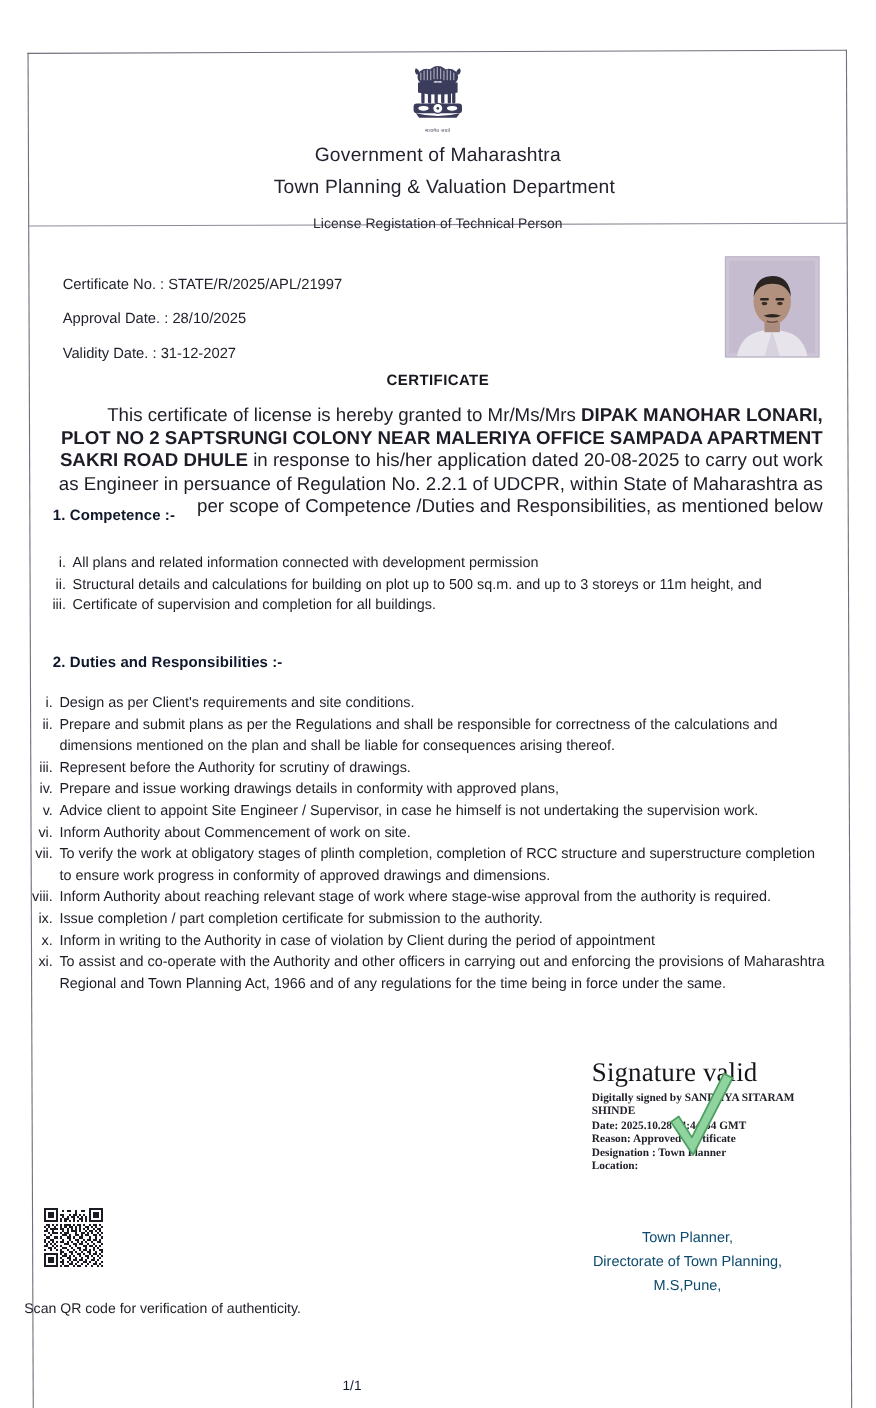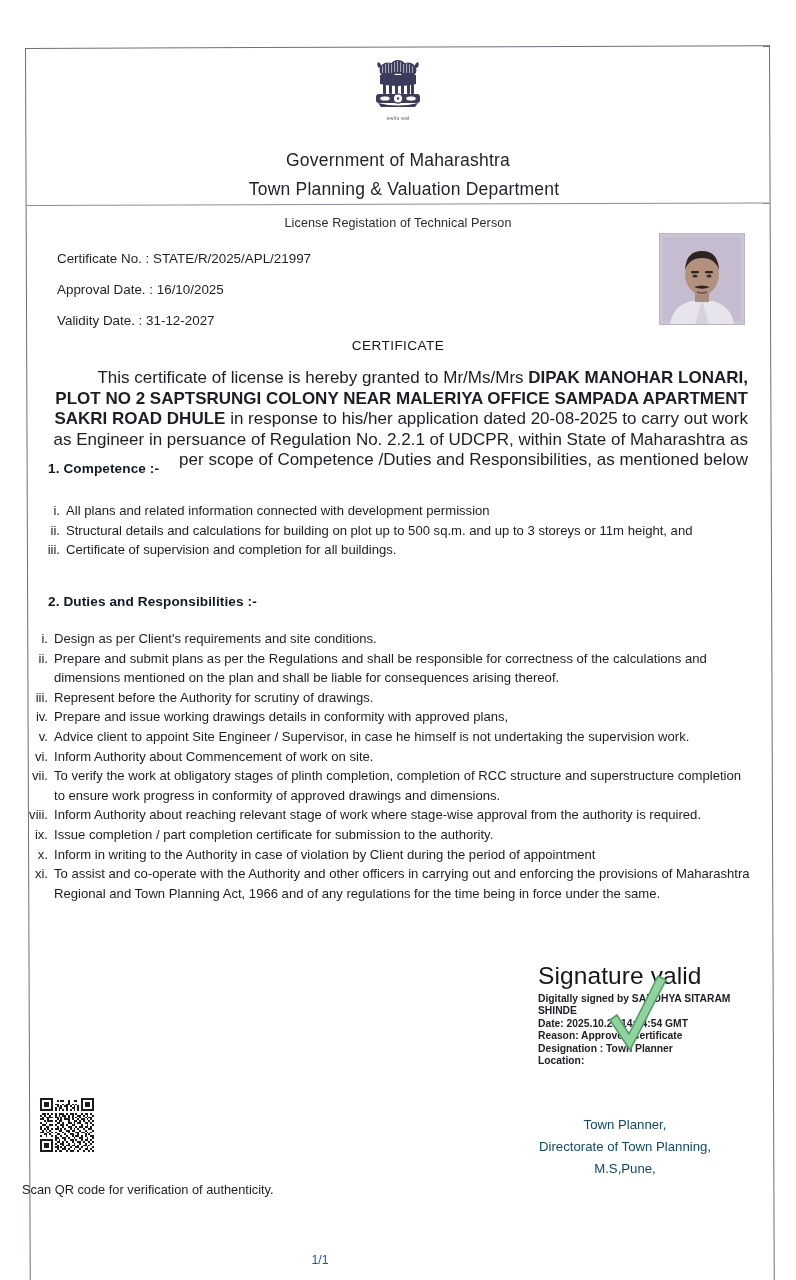--- a/index.html
+++ b/index.html
@@ -66,21 +66,21 @@
   #emblem-motto {
     font-size: 4.2px;
     letter-spacing: .3px;
     color: #3a3a55;
     margin-top: -3px;
     line-height: 1;
   }
   .hdr-line1 {
     font-size: 17.5px;
     color: #232330;
-    margin-top: 29px;
+    margin-top: 9px;
     letter-spacing: .2px;
   }
   .hdr-line2 {
     font-size: 17.5px;
     color: #232330;
     margin-top: 8px;
     letter-spacing: .2px;
     margin-left: 12px;
   }
   .hdr-line3 {
@@ -113,21 +113,21 @@
   #photo-frame svg { display: block; }
 
   
   #cert-title {
     position: absolute;
     left: 26px;
     top: 338px;
     width: 744px;
     text-align: center;
     font-size: 13.6px;
-    font-weight: normal;
+    font-weight: bold;
     letter-spacing: .4px;
     color: #16161f;
   }
   #grant-para {
     position: absolute;
     left: 48px;
     top: 368px;
     width: 700px;
     font-size: 17px;
     line-height: 20.6px;
@@ -170,20 +170,21 @@
   }
   #competence-list { left: 40px; top: 501px; width: 712px; }
   #duties-list     { left: 28px; top: 629px; width: 724px; }
 
   
   #sig-stamp {
     position: absolute;
     left: 538px;
     top: 962px;
     width: 222px;
+    font-family: Liberation Serif, serif;
   }
   #sig-valid-text {
     font-size: 24.5px;
     color: #15151c;
     letter-spacing: .1px;
     line-height: 28px;
     white-space: nowrap;
   }
   #sig-details {
     margin-top: 3px;
@@ -231,21 +232,21 @@
   }
 
   
   #page-number {
     position: absolute;
     left: 0;
     top: 1253px;
     width: 640px;
     text-align: center;
     font-size: 12.4px;
-    color: #1d4ed8;
+    color: #0f172a;
   }
 </style>
 </head>
 <body>
 
 <div id="page-sheet">
 
   <div id="cert-border"></div>
   <div id="header-divider"></div>
 
@@ -300,21 +301,21 @@
     </svg>
     <div id="emblem-motto">सत्यमेव जयते</div>
 
     <div class="hdr-line1">Government of Maharashtra</div>
     <div class="hdr-line2">Town Planning &amp; Valuation Department</div>
     <div class="hdr-line3">License Registation of Technical Person</div>
   </div>
 
   <div id="meta-block">
     <div>Certificate No. : STATE/R/2025/APL/21997</div>
-    <div>Approval Date. : 16/10/2025</div>
+    <div>Approval Date. : 28/10/2025</div>
     <div>Validity Date. : 31-12-2027</div>
   </div>
 
   <div id="photo-frame">
     <svg width="84" height="90" viewBox="0 0 84 90">
       <rect width="84" height="90" fill="#cdc4d6"></rect>
       <rect x="3" y="3" width="78" height="84" fill="#c6bcd0"></rect>
 
       <path d="M10 90 q4 -24 32 -24 q28 0 32 24 z" fill="#e8e4ec"></path>
       <path d="M42 66 l-7 24 h14 z" fill="#d8d2de"></path>

